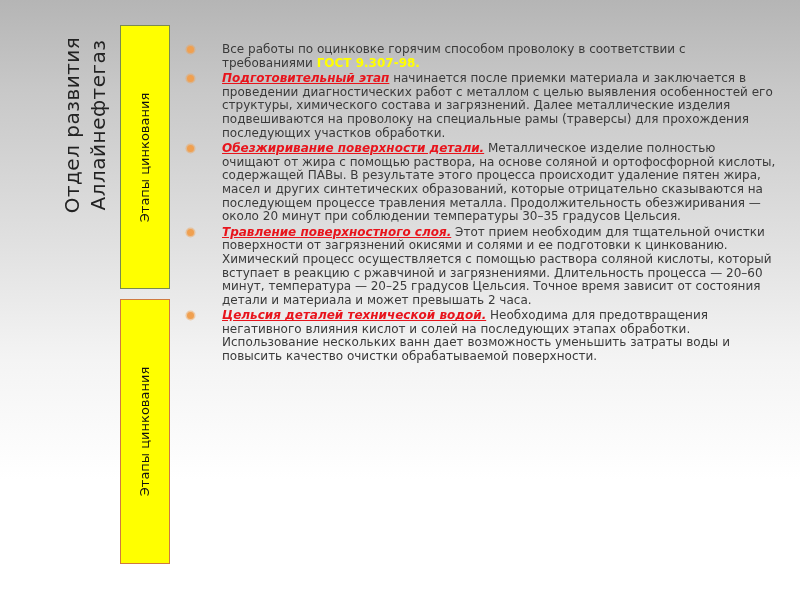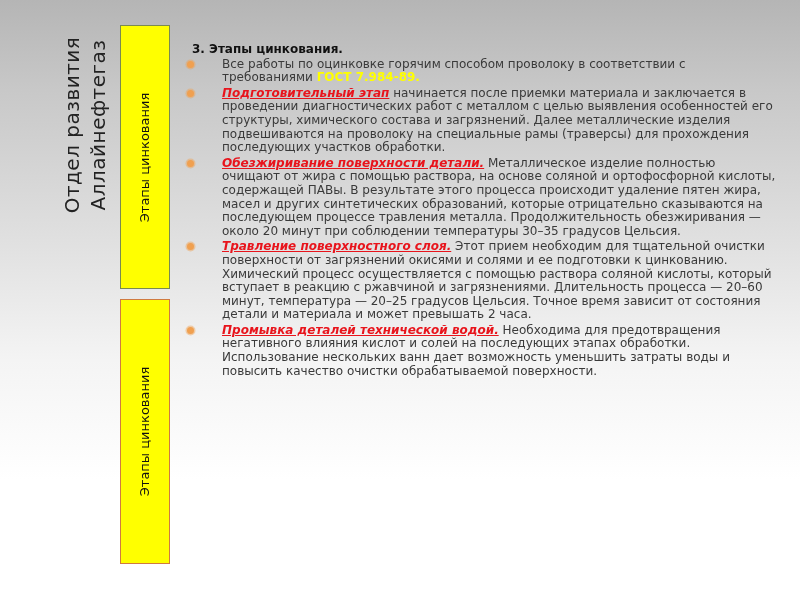--- a/index.html
+++ b/index.html
@@ -52,36 +52,35 @@
 </div>
 
 <div class="tab tab-1">
   <span class="tab-label">Этапы цинкования</span>
 </div>
 <div class="tab tab-2">
   <span class="tab-label">Этапы цинкования</span>
 </div>
 
 <div class="content">
-  <div class="heading">3. Этапы цинкования.</div>
   <ul>
     <li>
       <span class="bullet"></span>
-      <span>Все работы по оцинковке горячим способом проволоку в соответствии с требованиями </span><span class="gost">ГОСТ 7.984-89.</span>
+      <span>Все работы по оцинковке горячим способом проволоку в соответствии с требованиями </span><span class="gost">ГОСТ 9.307-98.</span>
     </li>
     <li>
       <span class="bullet"></span>
       <span class="term">Подготовительный этап</span><span> начинается после приемки материала и заключается в проведении диагностических работ с металлом с целью выявления особенностей его структуры, химического состава и загрязнений. Далее металлические изделия подвешиваются на проволоку на специальные рамы (траверсы) для прохождения последующих участков обработки.</span>
     </li>
     <li>
       <span class="bullet"></span>
       <span class="term">Обезжиривание поверхности детали.</span><span> Металлическое изделие полностью очищают от жира с помощью раствора, на основе соляной и ортофосфорной кислоты, содержащей ПАВы. В результате этого процесса происходит удаление пятен жира, масел и других синтетических образований, которые отрицательно сказываются на последующем процессе травления металла. Продолжительность обезжиривания — около 20 минут при соблюдении температуры 30–35 градусов Цельсия.</span>
     </li>
     <li>
       <span class="bullet"></span>
       <span class="term">Травление поверхностного слоя.</span><span> Этот прием необходим для тщательной очистки поверхности от загрязнений окисями и солями и ее подготовки к цинкованию. Химический процесс осуществляется с помощью раствора соляной кислоты, который вступает в реакцию с ржавчиной и загрязнениями. Длительность процесса — 20–60 минут, температура — 20–25 градусов Цельсия. Точное время зависит от состояния детали и материала и может превышать 2 часа.</span>
     </li>
     <li>
       <span class="bullet"></span>
-      <span class="term">Промывка деталей технической водой.</span><span> Необходима для предотвращения негативного влияния кислот и солей на последующих этапах обработки. Использование нескольких ванн дает возможность уменьшить затраты воды и повысить качество очистки обрабатываемой поверхности.</span>
+      <span class="term">Цельсия деталей технической водой.</span><span> Необходима для предотвращения негативного влияния кислот и солей на последующих этапах обработки. Использование нескольких ванн дает возможность уменьшить затраты воды и повысить качество очистки обрабатываемой поверхности.</span>
     </li>
   </ul>
 </div>
 
 </body></html>

